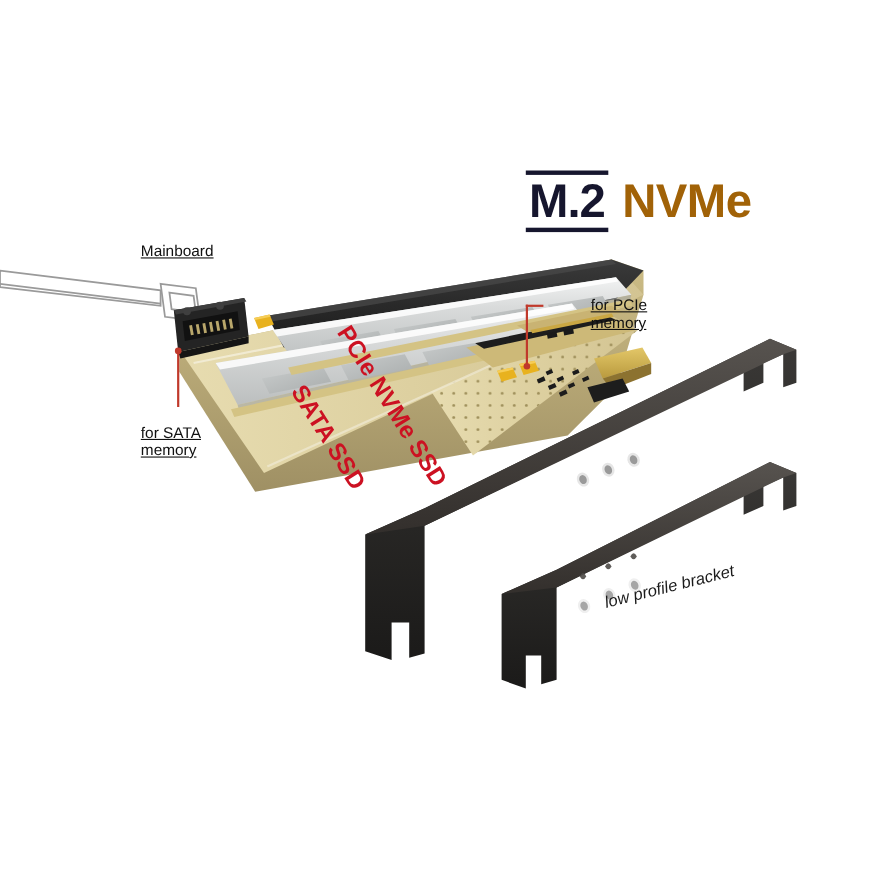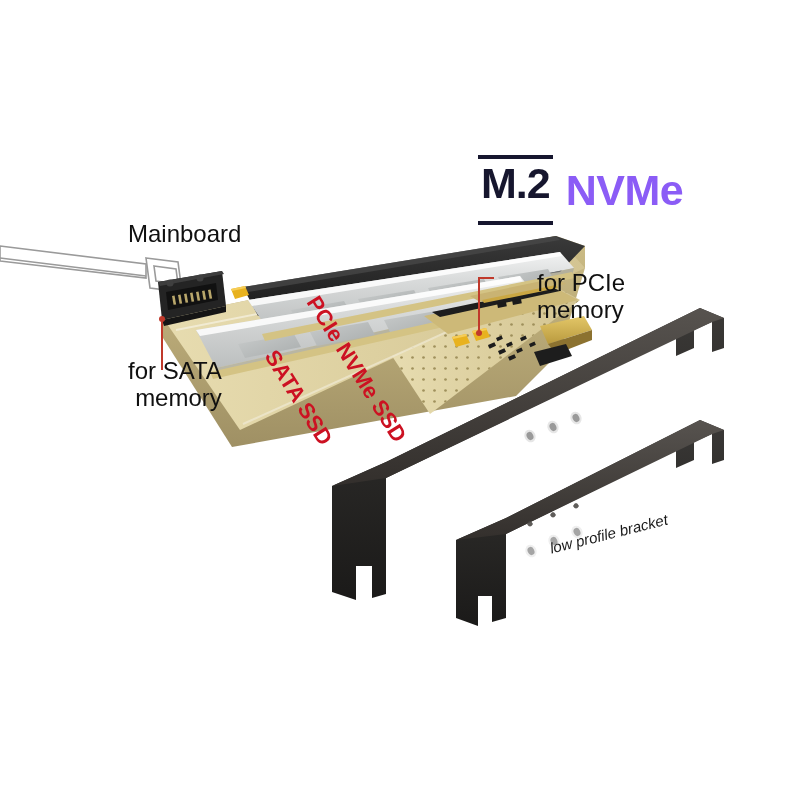--- a/index.html
+++ b/index.html
@@ -11,36 +11,36 @@
     position:relative;
   }
   #stage{position:absolute;left:0;top:0;width:790px;height:790px;}
 
   
   .logo{position:absolute;left:478px;top:155px;display:flex;align-items:center;gap:13px;}
   .logo-m2{
     position:relative;
     font-size:43px;font-weight:bold;color:#16162e;
     letter-spacing:-1px;line-height:1;
-    padding:7px 3px 20px 3px;
+    padding:7px 3px 6px 3px;
     font-family:"Liberation Sans", sans-serif;
   }
   .logo-m2::before,.logo-m2::after{
     content:"";position:absolute;left:0;right:0;height:4px;background:#16162e;
   }
   .logo-m2::before{top:0;}
   .logo-m2::after{bottom:0;}
   .logo-nvme{
-    font-size:43px;font-weight:bold;color:#8b5cf6;letter-spacing:-0.5px;line-height:1;
+    font-size:43px;font-weight:bold;color:#a16207;letter-spacing:-0.5px;line-height:1;
   }
 
   
-  .label{position:absolute;color:#101010;font-size:24px;line-height:1.12;}
+  .label{position:absolute;color:#101010;font-size:14px;line-height:1.12;text-decoration:underline;}
   #lbl-mainboard{left:128px;top:221px;}
-  #lbl-sata{left:128px;top:358px;text-align:right;}
+  #lbl-sata{left:128px;top:386px;}
   #lbl-pcie{left:493px;top:270px;margin-left:44px;}
 
   .leader{position:absolute;background:#c0392b;}
   .leader-dot{position:absolute;width:6px;height:6px;border-radius:50%;background:#c0392b;}
 
   
   #lbl-lowprofile{
     position:absolute;left:548px;top:540px;
     font-size:15px;font-style:italic;color:#1a1a1a;
     transform:rotate(-14deg);transform-origin:left top;white-space:nowrap;

